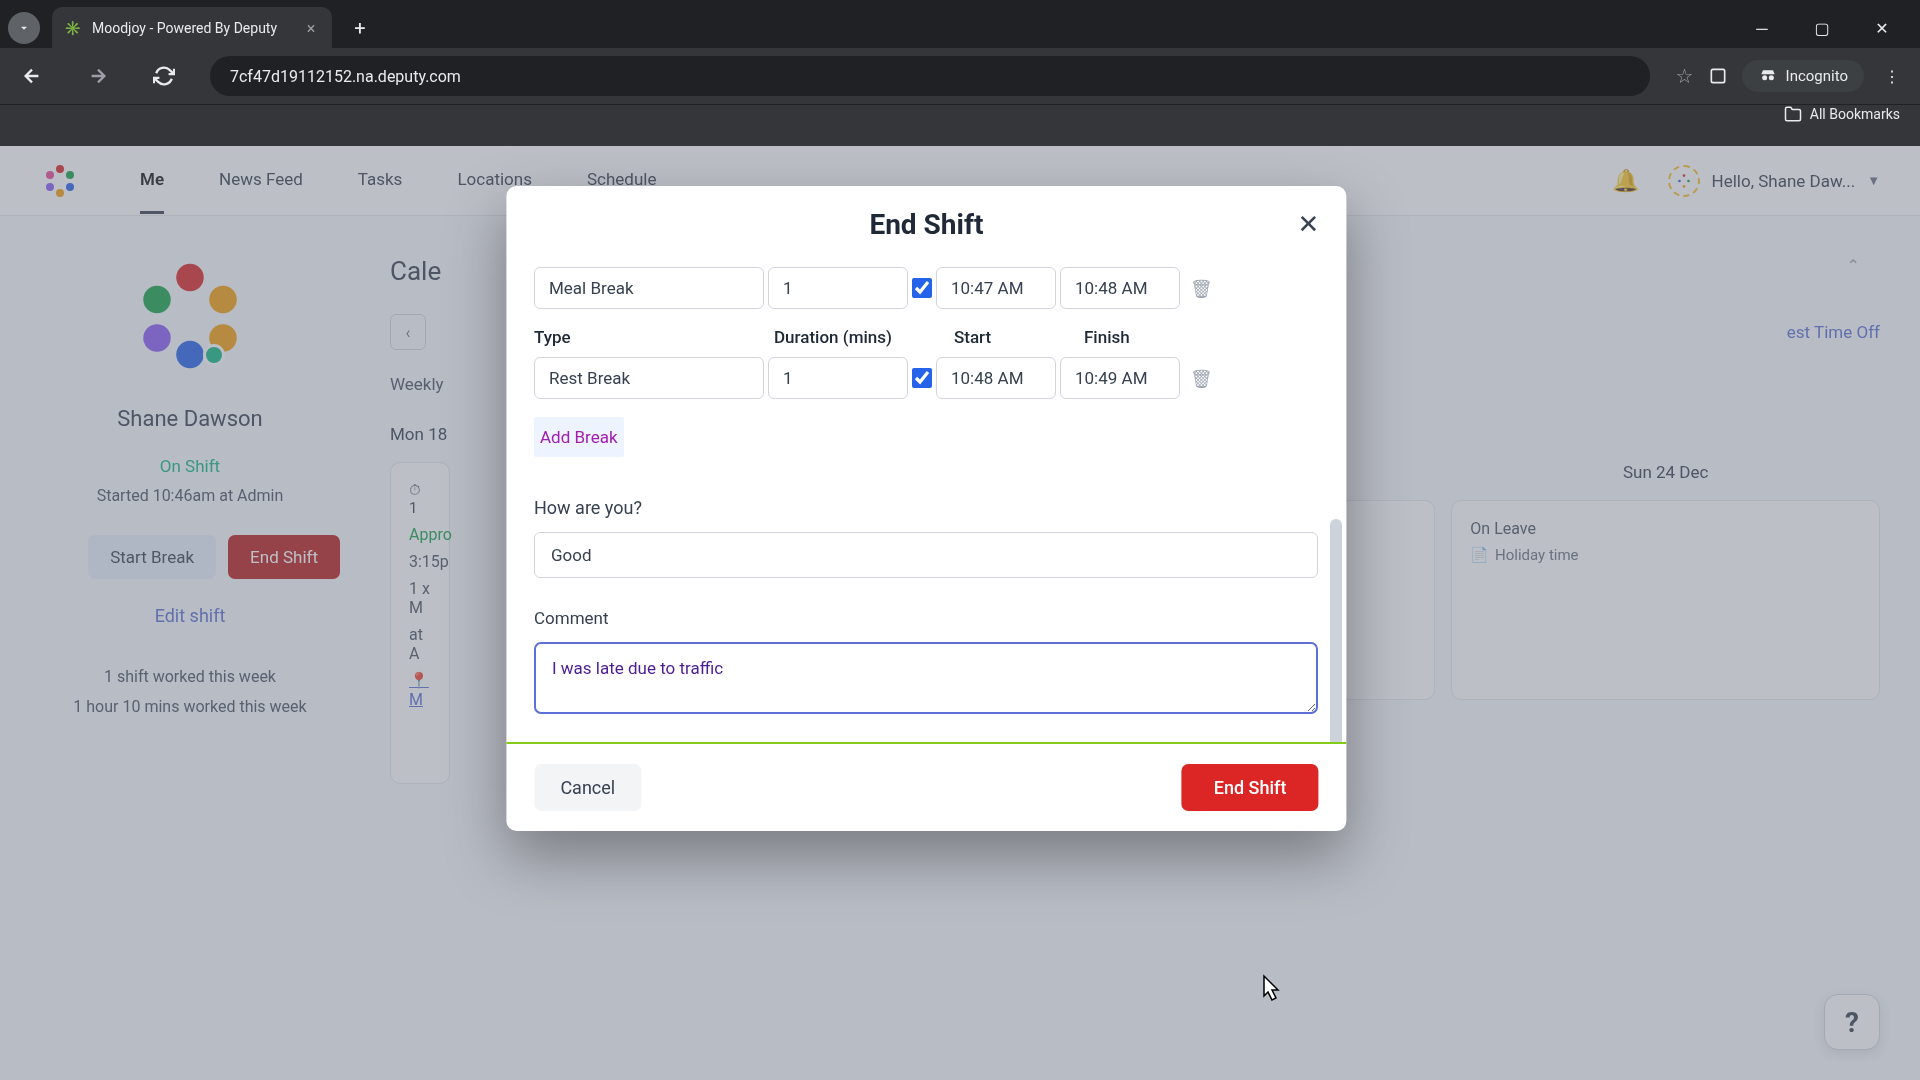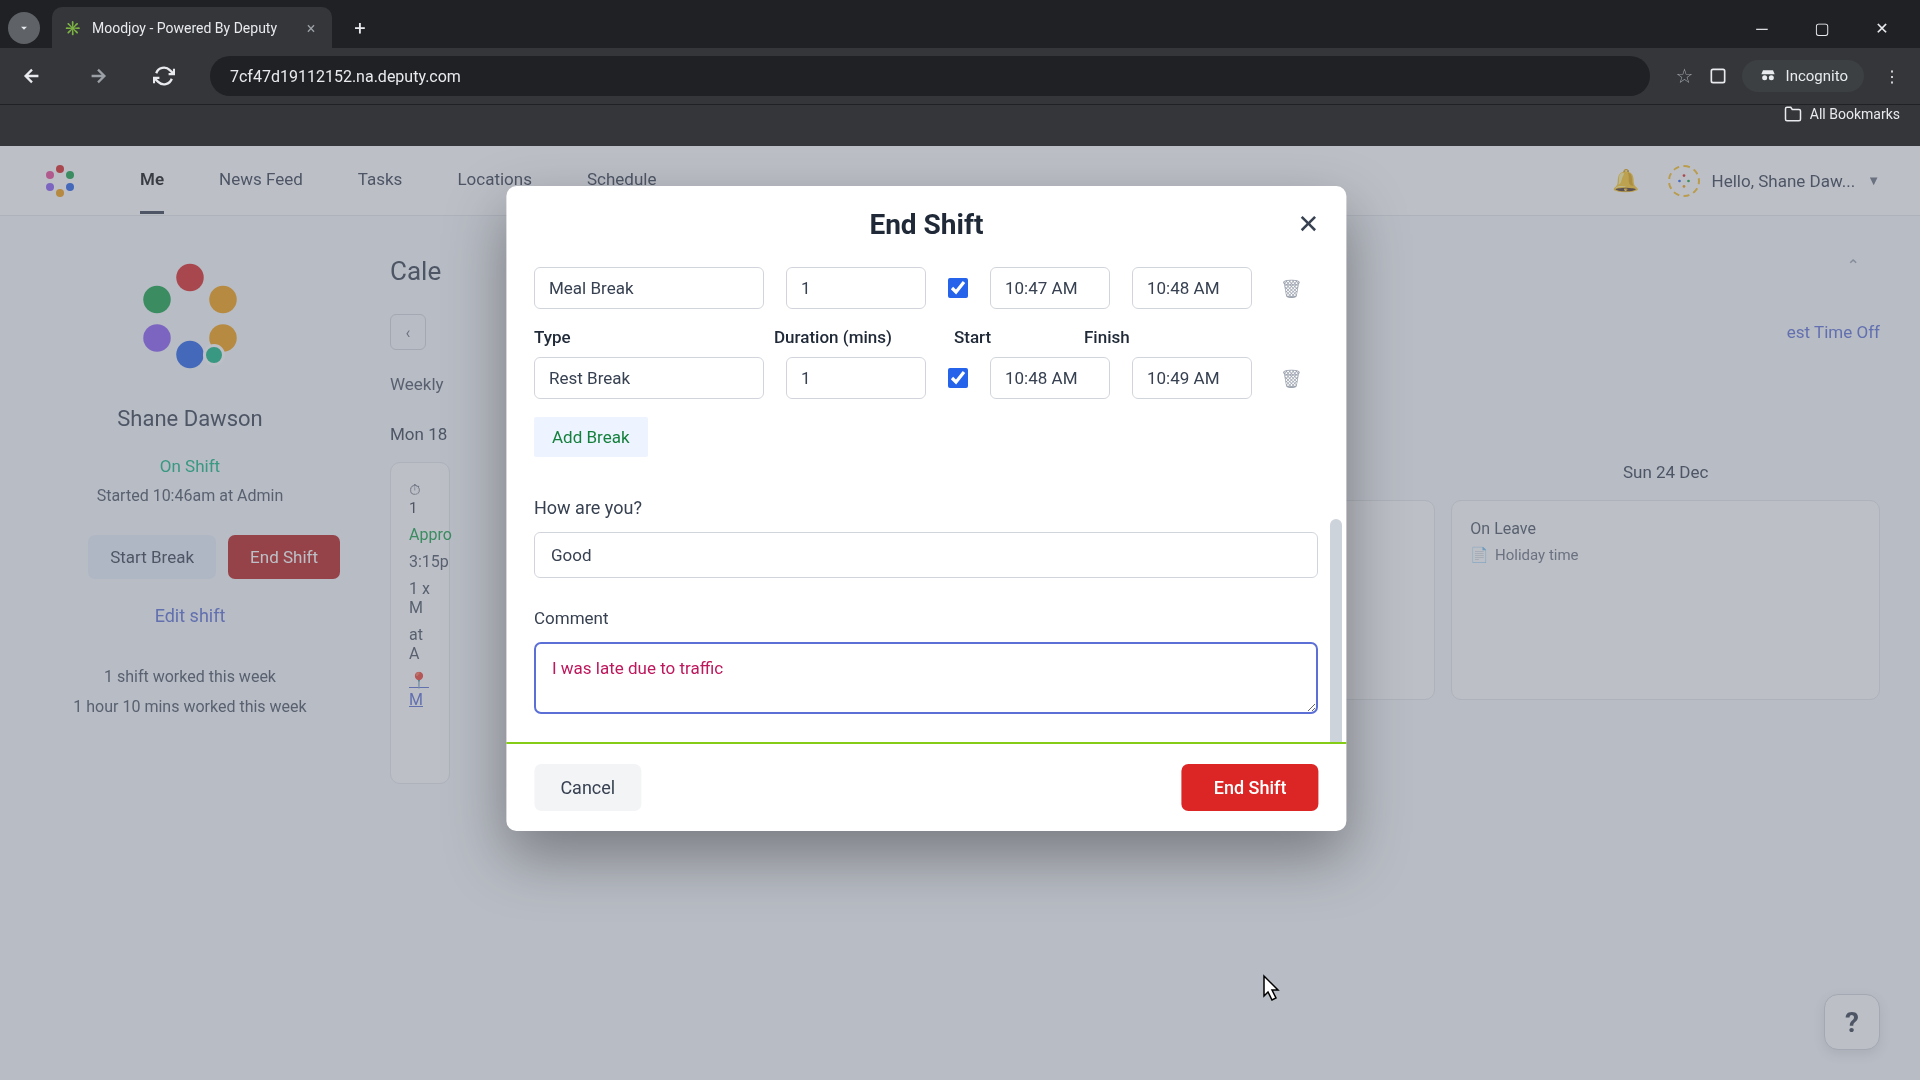--- a/index.html
+++ b/index.html
@@ -73,42 +73,42 @@
 
 
 .modal-overlay{position:absolute;inset:0;background:rgba(107,114,128,0.45);z-index:100}
 .modal{position:absolute;top:40px;left:50%;transform:translateX(-54%);width:840px;background:#fff;border-radius:10px;box-shadow:0 25px 60px rgba(0,0,0,0.35);z-index:101;display:flex;flex-direction:column}
 .modal-header{padding:22px 28px 18px;position:relative}
 .modal-title{text-align:center;font-size:28px;font-weight:700;color:#1f2937}
 .modal-close{position:absolute;right:22px;top:22px;font-size:26px;color:#374151;cursor:pointer;width:32px;height:32px;display:flex;align-items:center;justify-content:center}
 .modal-body{padding:8px 28px 24px;max-height:600px;overflow-y:auto;position:relative}
 .modal-scrollbar{position:absolute;right:4px;top:260px;width:12px;height:330px;background:#cdd3da;border-radius:6px}
 
-.break-row{display:flex;gap:22px;align-items:center;margin-bottom:18px}
+.break-row{display:flex;gap:4px;align-items:center;margin-bottom:18px}
 .break-input{border:1px solid #d1d5db;border-radius:6px;padding:10px 14px;font-size:17px;color:#374151;background:#fff}
 .type-field{width:230px}
 .dur-field{width:140px}
 .checkbox{width:20px;height:20px;accent-color:#2563eb;cursor:pointer}
 .time-field{width:120px}
 .delete-icon{color:#9ca3af;cursor:pointer;font-size:18px;padding:0 6px}
 
 .field-headers{display:flex;gap:10px;margin-bottom:10px}
 .fh{font-size:17px;color:#1f2937;font-weight:500}
 .fh-type{width:230px}
 .fh-dur{width:170px}
 .fh-start{width:120px}
 .fh-finish{width:120px}
 
-.add-break-btn{background:#eef4ff;color:#15803d;border:none;padding:10px 18px;border-radius:2px;font-size:17px;cursor:pointer;margin-bottom:40px}
+.add-break-btn{background:#eef4ff;color:#a21caf;border:none;padding:10px 6px;border-radius:2px;font-size:17px;cursor:pointer;margin-bottom:40px}
 
 .form-label-sm{color:#6b7280;font-size:15px;margin-bottom:6px}
 .form-label{color:#374151;font-size:18px;margin-bottom:14px}
 .text-input{width:100%;border:1px solid #d1d5db;border-radius:6px;padding:12px 16px;font-size:17px;color:#374151;margin-bottom:30px}
 .comment-label{color:#374151;font-size:17px;margin-bottom:14px}
-.comment-box{width:100%;border:2px solid #5b6fd6;border-radius:7px;padding:14px 16px;font-size:17px;color:#be185d;min-height:72px;resize:vertical;outline:none}
+.comment-box{width:100%;border:2px solid #5b6fd6;border-radius:7px;padding:14px 16px;font-size:17px;color:#4c1d95;min-height:72px;resize:vertical;outline:none}
 
 .modal-footer{border-top:2px solid #84cc16;padding:20px 28px;display:flex;justify-content:space-between;align-items:center}
 .cancel-btn{background:#f3f4f6;color:#374151;border:none;padding:13px 26px;border-radius:7px;font-size:18px;cursor:pointer}
 .confirm-btn{background:#dc2626;color:#fff;border:none;padding:13px 32px;border-radius:7px;font-size:18px;font-weight:500;cursor:pointer}
 
 .cursor-pointer{position:absolute;z-index:200;pointer-events:none}
 
 .help-fab{position:absolute;bottom:30px;right:40px;width:56px;height:56px;background:#fff;border:1px solid #d1d5db;border-radius:14px;display:flex;align-items:center;justify-content:center;font-size:28px;color:#374151;font-weight:700;cursor:pointer;box-shadow:0 4px 12px rgba(0,0,0,0.1);z-index:50}
 </style>
 </head>

